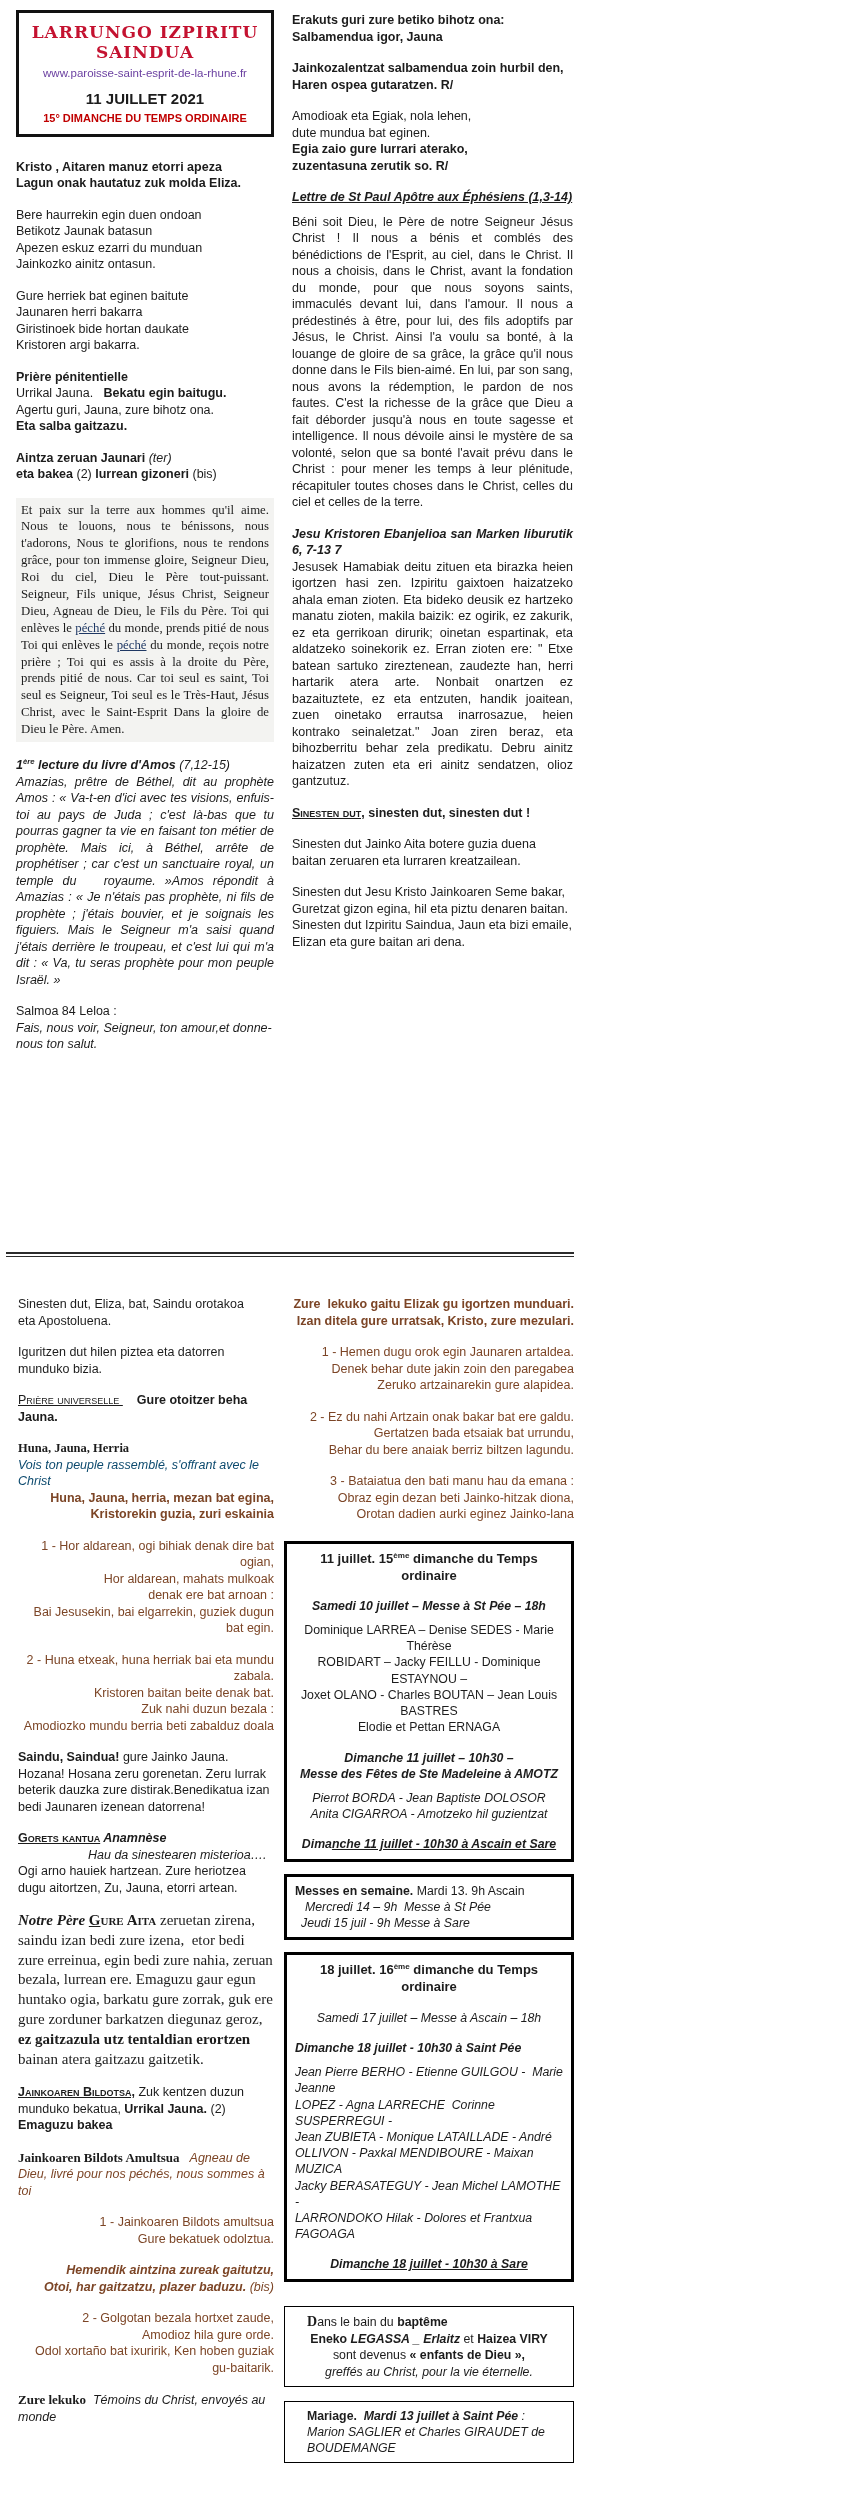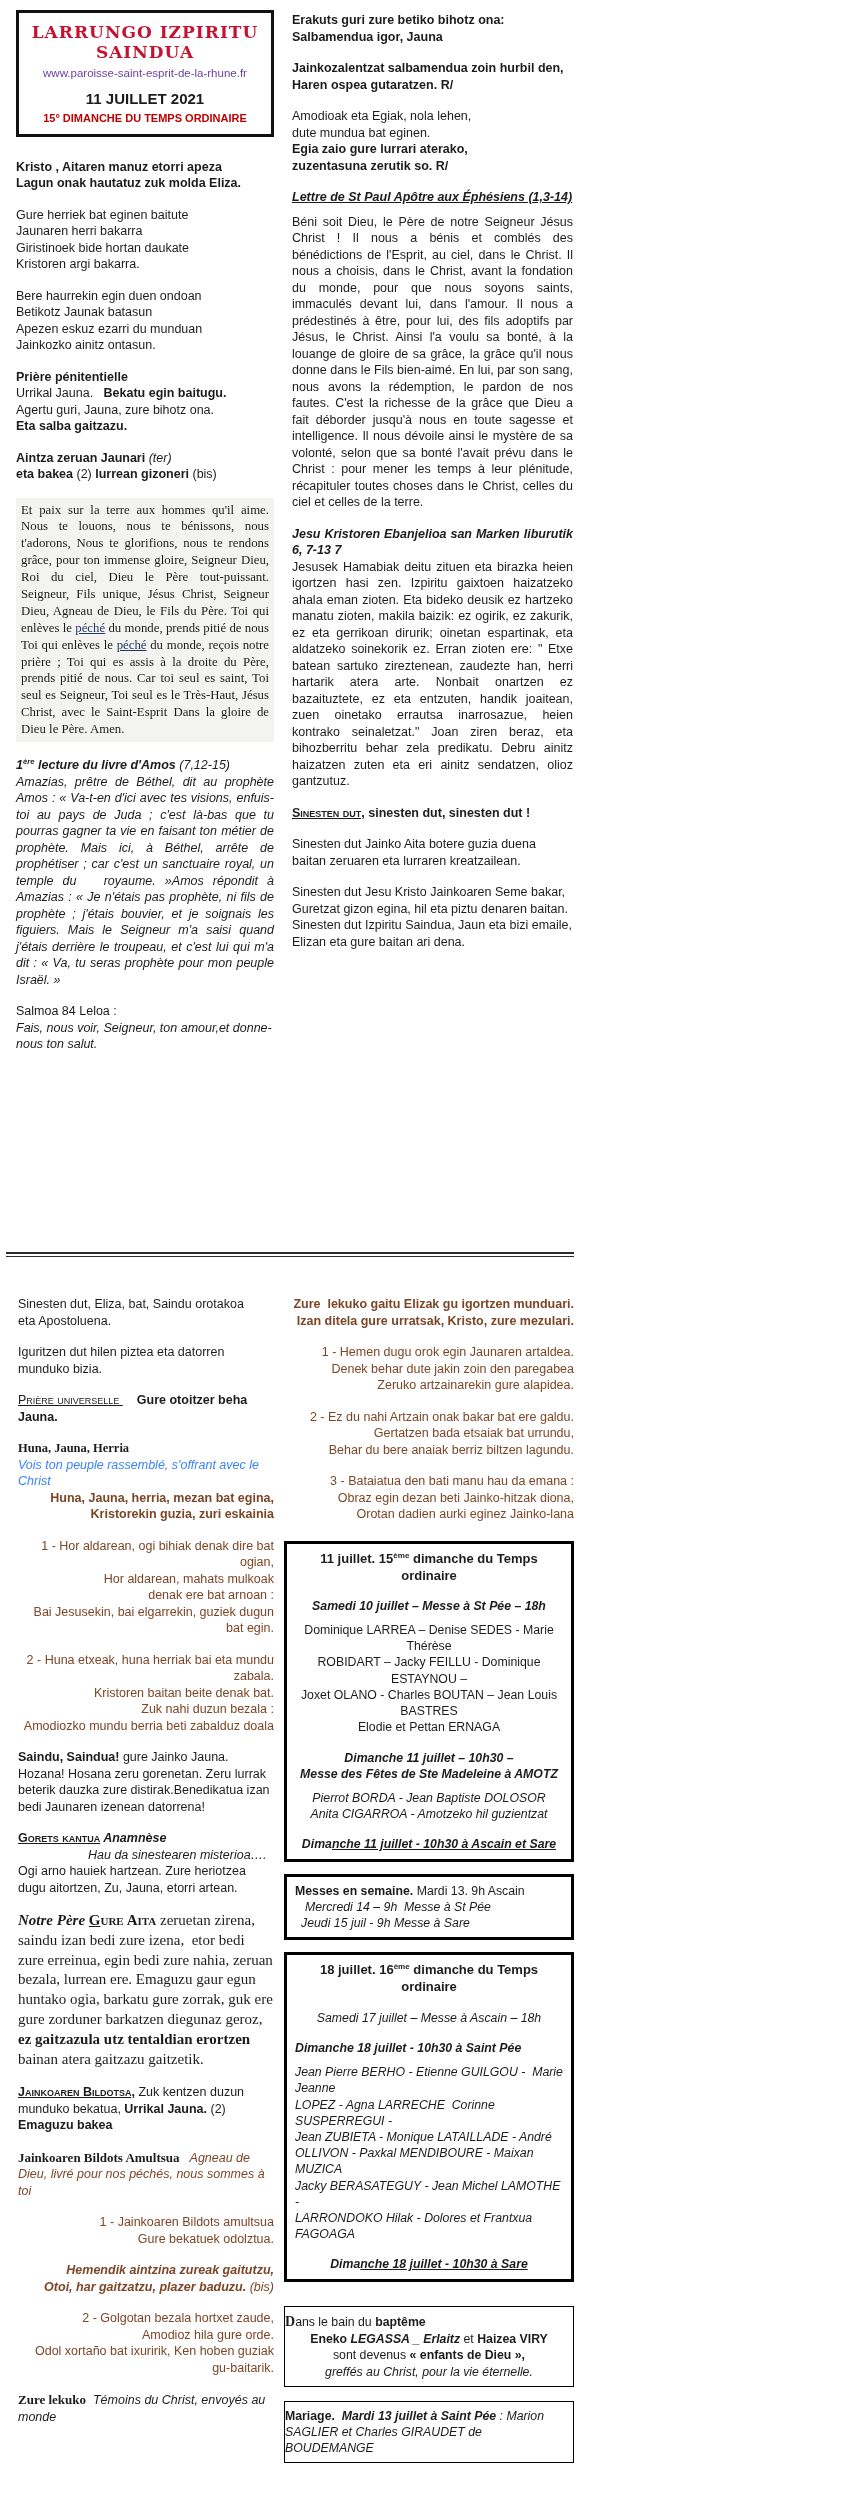--- a/index.html
+++ b/index.html
@@ -27,21 +27,21 @@
   .scb{font-variant:small-caps;font-weight:bold;text-decoration:underline;}
   .serif{font-family:"Liberation Serif",serif;}
   .just{text-align:justify;}
   .ctr{text-align:center;}
   .graybox{background:#f3f3f1;padding:4px 5px;font-family:"Liberation Serif",serif;font-size:12.8px;}
   .brown{color:#7c4526;text-align:right;}
   .link{color:#1f3864;text-decoration:underline;}
   sup{font-size:0.62em;vertical-align:super;line-height:0;}
   .gapL{margin-left:14px;}
   .massbox{border:3px solid #000;padding:6px 8px;margin-bottom:12px;font-size:12.3px;}
-  .thinbox{border:1.5px solid #000;padding:6px 0;margin-bottom:14px;font-size:12.3px;}
+  .thinbox{border:1.5px solid #000;padding:6px 22px;margin-bottom:14px;font-size:12.3px;}
   .mb8{margin-bottom:8px;} .mb14{margin-bottom:14px;} .mb18{margin-bottom:18px;}
   .vgap{height:12px;}
 </style>
 </head>
 <body>
 
 <div class="page">
 
   <div class="col tl">
 
@@ -50,31 +50,31 @@
       <div class="hdr-url">www.paroisse-saint-esprit-de-la-rhune.fr</div>
       <div class="hdr-date">11 JUILLET 2021</div>
       <div class="hdr-sub">15° DIMANCHE DU TEMPS ORDINAIRE</div>
     </div>
 
     <div class="stanza b">
         <div>Kristo , Aitaren manuz etorri apeza</div>
         <div>Lagun onak hautatuz zuk molda Eliza.</div>
       </div>
     <div class="stanza">
+        <div>Bere haurrekin egin duen ondoan</div>
+        <div>Betikotz Jaunak batasun</div>
+        <div>Apezen eskuz ezarri du munduan</div>
+        <div>Jainkozko ainitz ontasun.</div>
+      </div>
+    <div class="stanza">
         <div>Gure herriek bat eginen baitute</div>
         <div>Jaunaren herri bakarra</div>
         <div>Giristinoek bide hortan daukate</div>
         <div>Kristoren argi bakarra.</div>
       </div>
-    <div class="stanza">
-        <div>Bere haurrekin egin duen ondoan</div>
-        <div>Betikotz Jaunak batasun</div>
-        <div>Apezen eskuz ezarri du munduan</div>
-        <div>Jainkozko ainitz ontasun.</div>
-      </div>
 
     <div class="stanza">
       <div class="b">Prière pénitentielle</div>
       <div><span>Urrikal Jauna.&nbsp;&nbsp; </span><span class="b">Bekatu egin baitugu.</span></div>
       <div>Agertu guri, Jauna, zure bihotz ona.</div>
       <div class="b">Eta salba gaitzazu.</div>
     </div>
 
     <div class="stanza">
       <div><span class="b">Aintza zeruan Jaunari </span><span class="i">(ter)</span></div>
@@ -147,21 +147,21 @@
         <div>eta Apostoluena.</div>
       </div>
     <div class="stanza">Iguritzen dut hilen piztea eta datorren munduko bizia.</div>
 
     <div class="stanza">
       <span class="sc">Prière universelle </span><span class="b gapL">Gure otoitzer beha Jauna.</span>
     </div>
 
     <div class="stanza">
       <div class="serif b">Huna, Jauna, Herria</div>
-      <div class="i" style="color:#3b82f6;">Vois ton peuple rassemblé, s'offrant avec le Christ</div>
+      <div class="i" style="color:#0c4a6e;">Vois ton peuple rassemblé, s'offrant avec le Christ</div>
       <div class="b brown">
           <div>Huna, Jauna, herria, mezan bat egina,</div>
           <div>Kristorekin guzia, zuri eskainia</div>
         </div>
     </div>
 
     <div class="stanza brown">
         <div>1 - Hor aldarean, ogi bihiak denak dire bat ogian,</div>
         <div>Hor aldarean, mahats mulkoak</div>
         <div>denak ere bat arnoan :</div>

